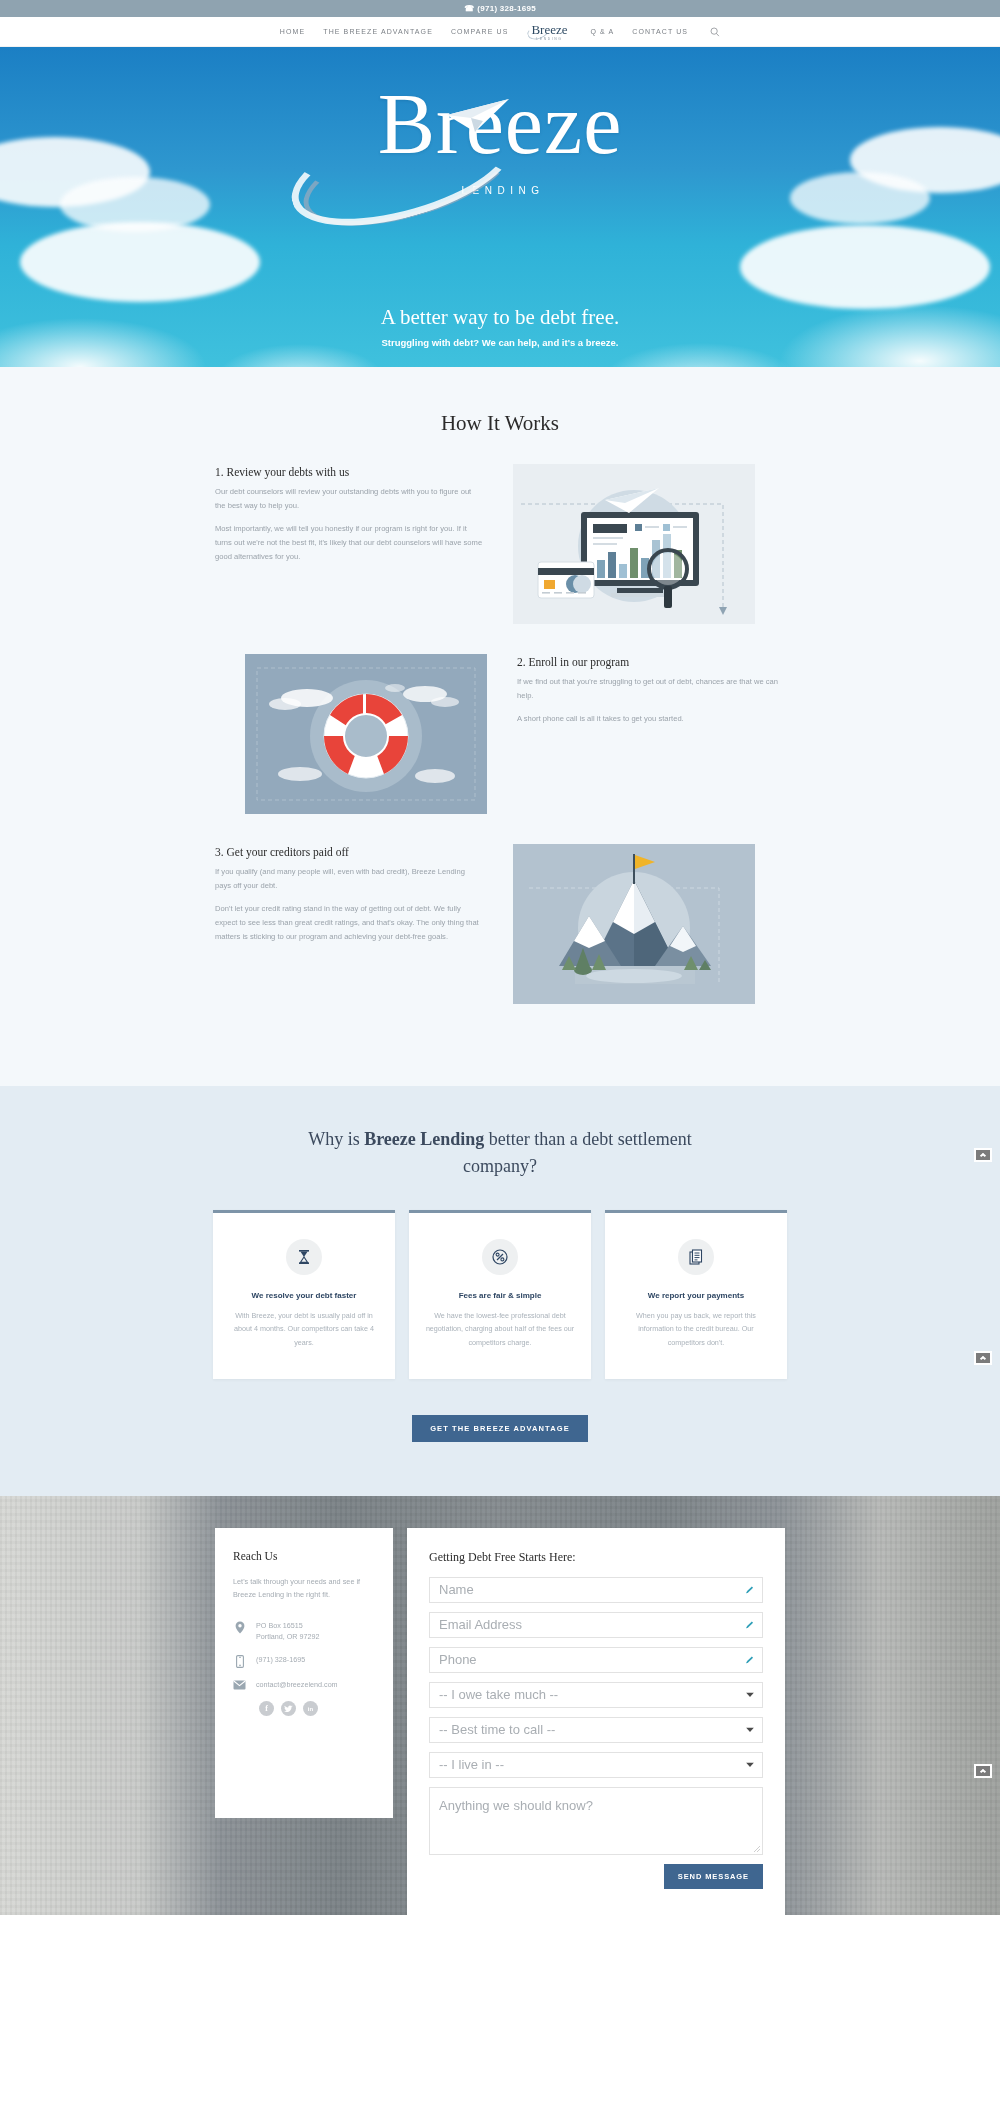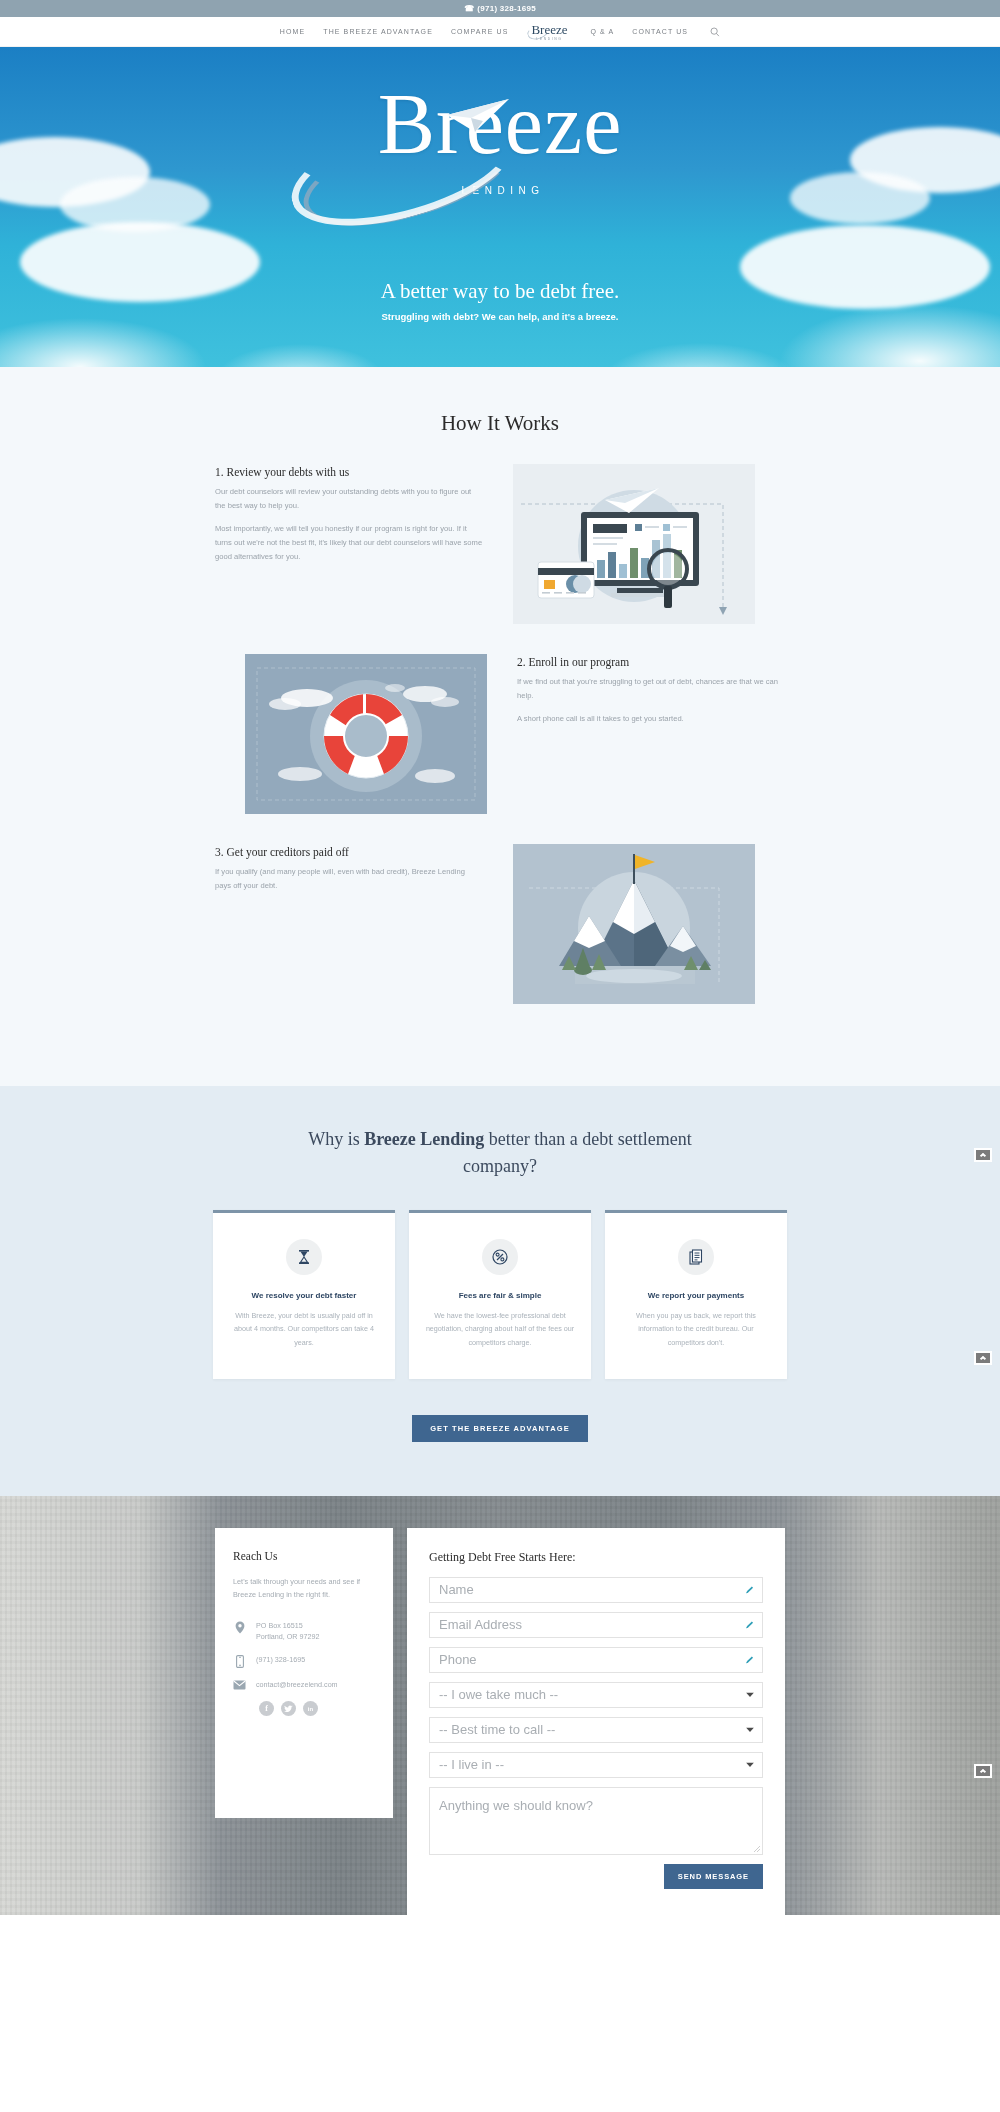--- a/index.html
+++ b/index.html
@@ -155,21 +155,21 @@
     z-index: 6;
   }
   .hero-sub {
     font-size: 10px;
     letter-spacing: 5.5px;
     color: #ffffff;
     margin-top: 18px;
     font-weight: 300;
     padding-left: 6px;
   }
-  .hero-copy { position: absolute; left:0; right:0; top: 232px; text-align:center; z-index: 6;}
+  .hero-copy { position: absolute; left:0; right:0; top: 258px; text-align:center; z-index: 6;}
   .hero-title {
     font-family: "Liberation Serif", serif;
     font-size: 21px;
     color: #ffffff;
     font-weight: 400;
     line-height: 1.2;
   }
   .hero-tagline {
     font-size: 9.5px;
     color: #ffffff;
@@ -566,20 +566,21 @@
           <circle cx="121" cy="82" r="22" fill="#a9bccb"></circle>
           <circle cx="121" cy="82" r="22" fill="none" stroke="#ffffff" stroke-width="2"></circle>
         </svg>
       </div>
     </div>
 
     <div class="step">
       <div class="step-text">
         <div class="step-h">3. Get your creditors paid off</div>
         <p class="step-p">If you qualify (and many people will, even with bad credit), Breeze Lending pays off your debt.</p>
+        <p class="step-p">Don't let your credit rating stand in the way of getting out of debt. We fully expect to see less than great credit ratings, and that's okay. The only thing that matters is sticking to our program and achieving your debt-free goals.</p>
       </div>
       <div class="illus illus-c">
         <svg width="242" height="160" viewBox="0 0 242 160">
           <rect width="242" height="160" fill="#b3c2cf"></rect>
           <path d="M16 44 H206 V140" fill="none" stroke="#cdd8e1" stroke-width="1" stroke-dasharray="4 3"></path>
           <circle cx="121" cy="84" r="56" fill="#c9d5de"></circle>
           <rect x="62" y="118" width="120" height="22" fill="#b9c7d2"></rect>
           <polygon points="121,36 164,122 78,122" fill="#5b7388"></polygon>
           <polygon points="121,36 142,78 121,90 100,78" fill="#ffffff"></polygon>
           <polygon points="121,36 164,122 121,122" fill="#4e667a"></polygon>

